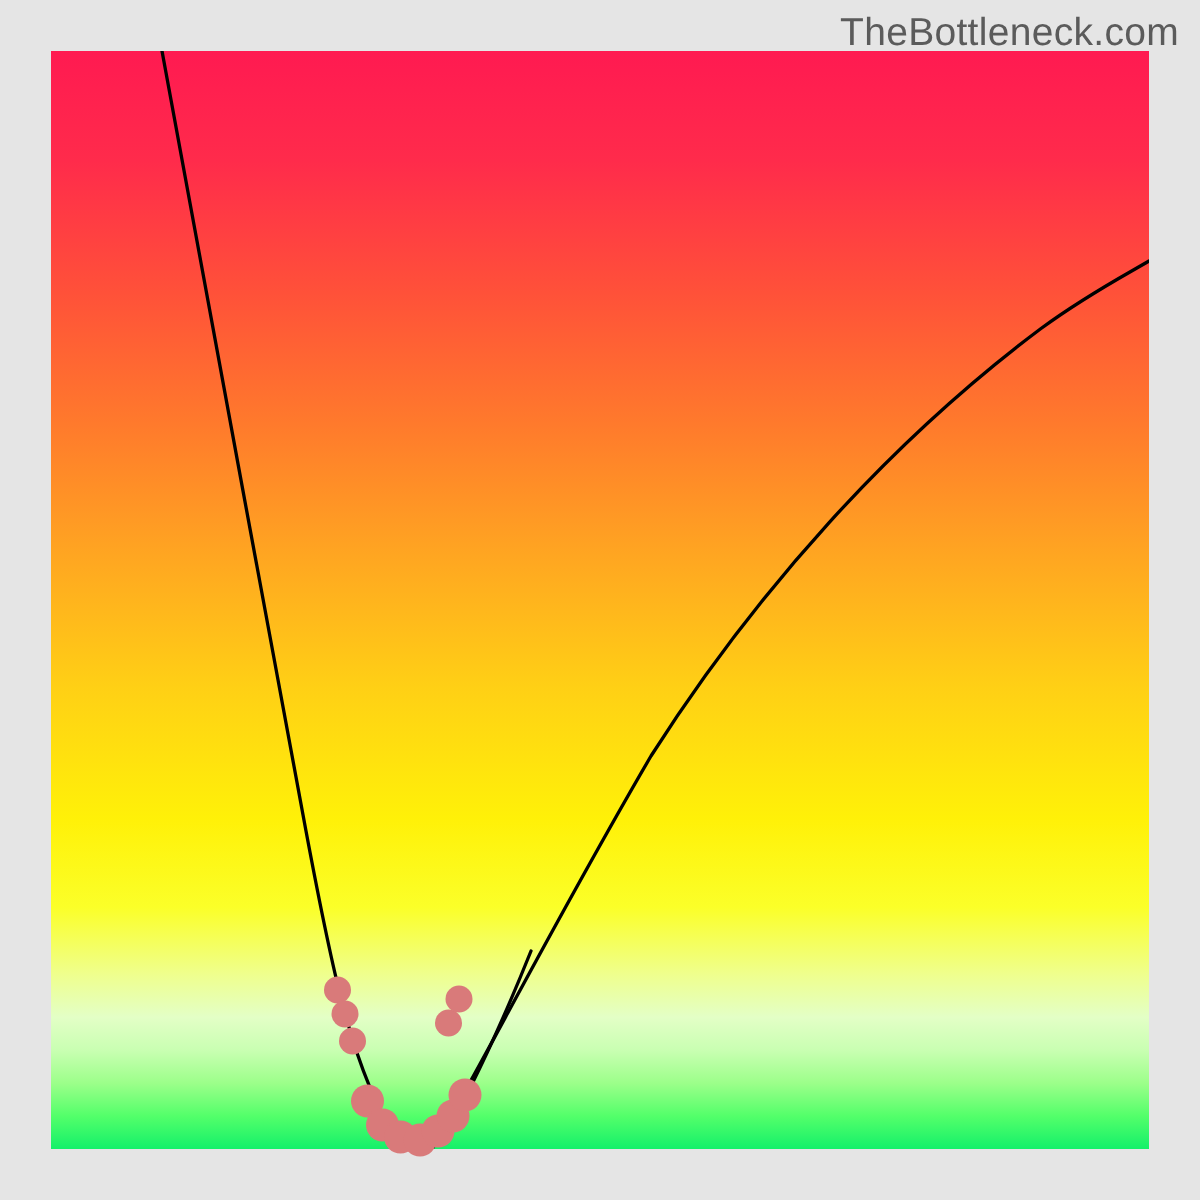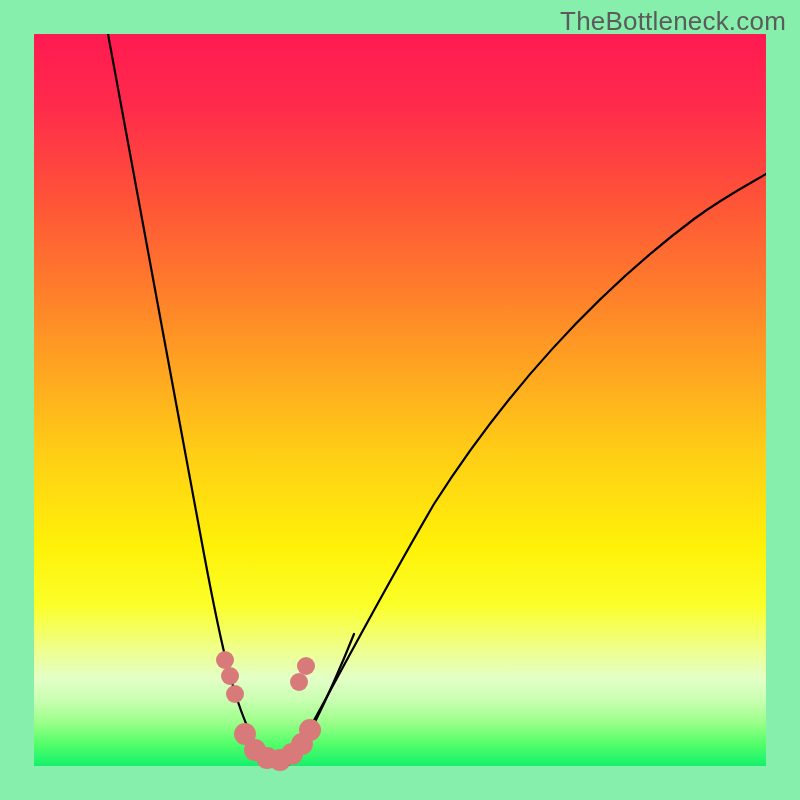--- a/index.html
+++ b/index.html
@@ -10,21 +10,21 @@
     background: #000;
     overflow: hidden;
     font-family: Arial, Helvetica, sans-serif;
   }
   .frame {
     position: absolute;
     left: 0;
     top: 0;
     width: 800px;
     height: 800px;
-    background: #86efac;
+    background: #e5e5e5;
   }
   .plot {
     position: absolute;
     left: 34px;
     top: 34px;
     width: 732px;
     height: 732px;
     background: linear-gradient(
       to bottom,
       #ff1a51 0%,

